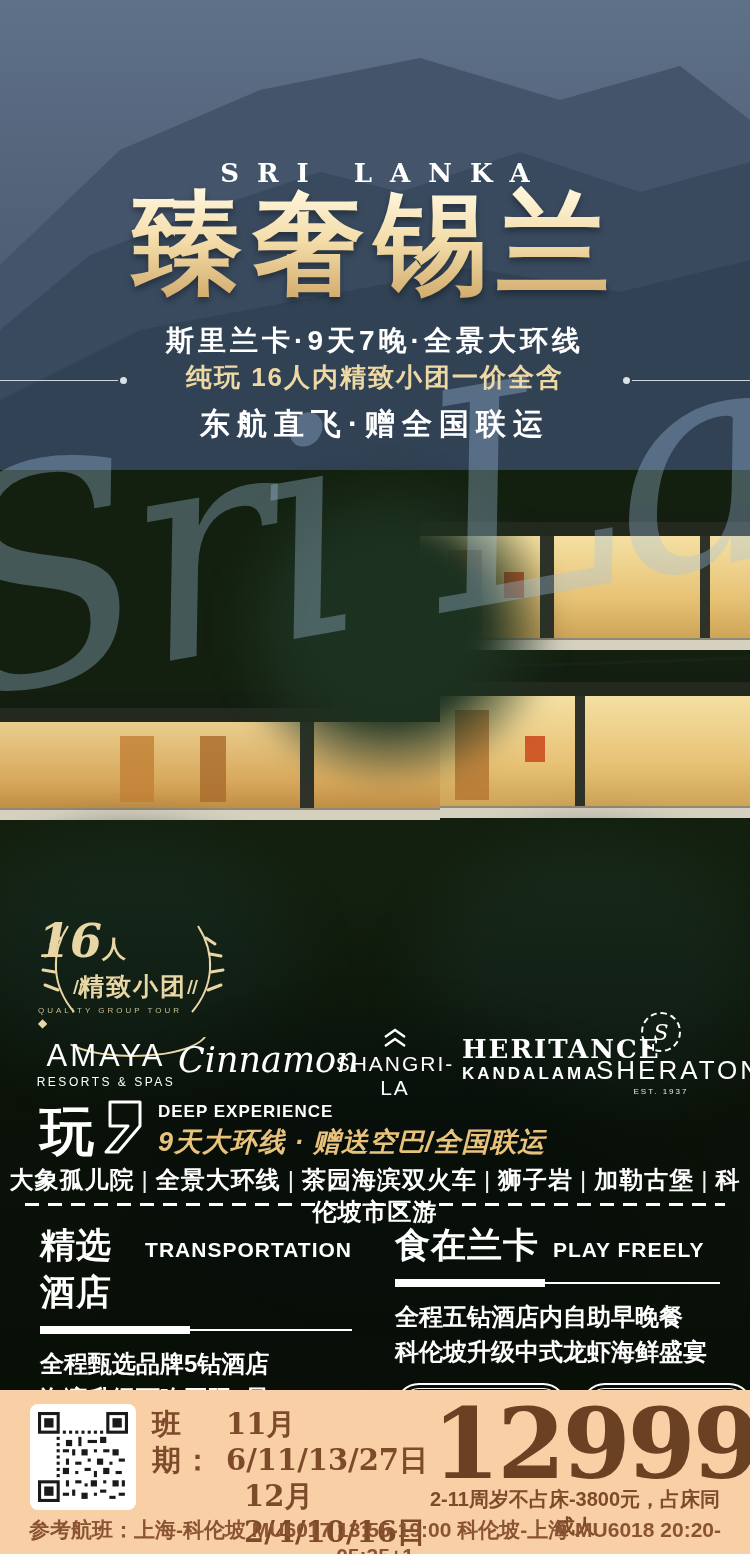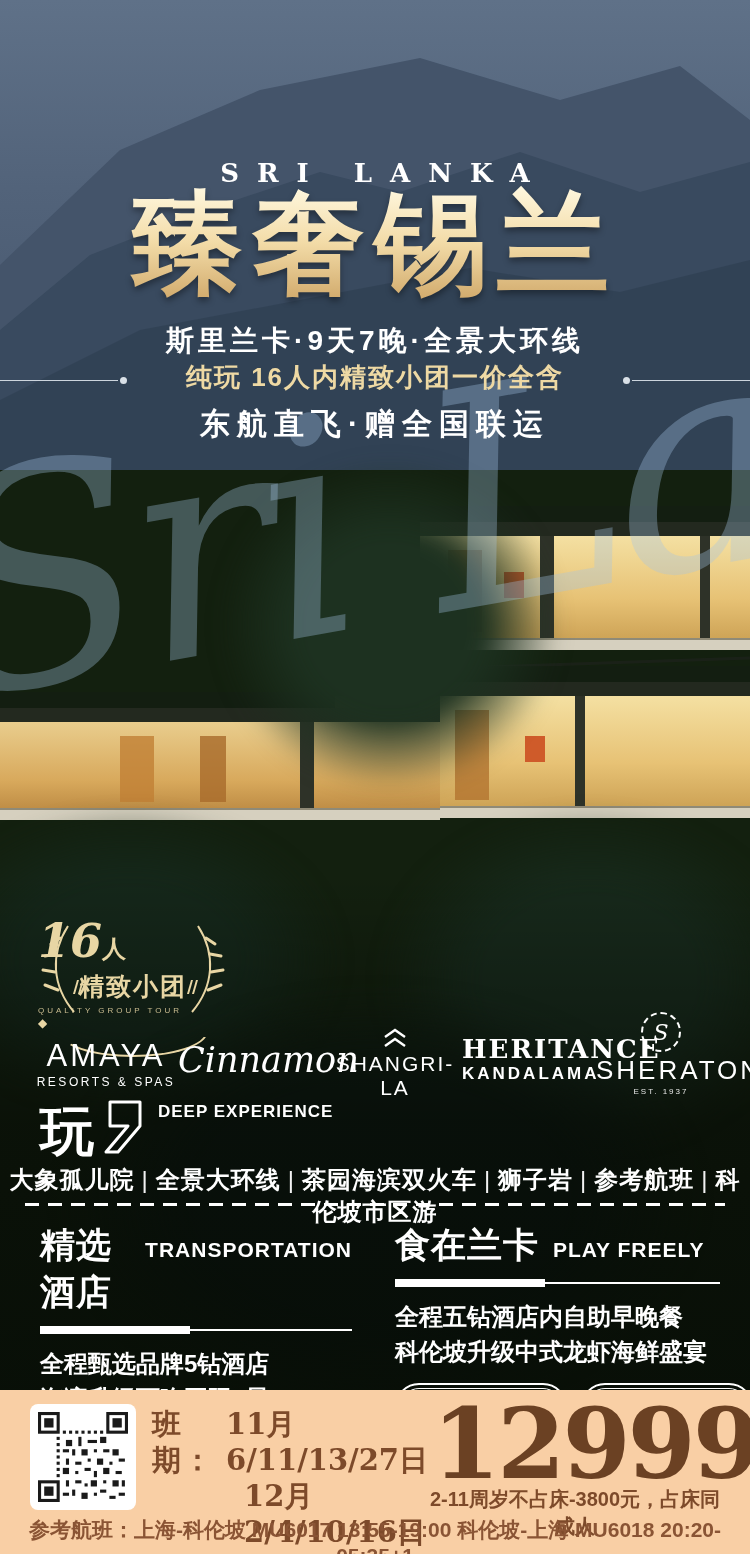--- a/index.html
+++ b/index.html
@@ -253,24 +253,25 @@
       <div class="sub">EST. 1937</div>
     </div>
   </div>
 
   <div class="exp">
     <div class="play">玩</div>
     <svg class="quote" width="44" height="58" viewBox="0 0 44 58">
       <path d="M8,4 L38,4 L38,28 L16,54 L4,54 L26,28 L8,28 Z" fill="none" stroke="#fff" stroke-width="3" stroke-linejoin="round"></path>
     </svg>
     <div class="en">DEEP EXPERIENCE</div>
+    <div class="line">9天大环线 · 赠送空巴/全国联运</div>
   </div>
 
   <div class="attractions">
-    <span>大象孤儿院</span><span class="sep">|</span><span>全景大环线</span><span class="sep">|</span><span>茶园海滨双火车</span><span class="sep">|</span><span>狮子岩</span><span class="sep">|</span><span>参考航班</span><span class="sep">|</span><span>科伦坡市区游</span>
+    <span>大象孤儿院</span><span class="sep">|</span><span>全景大环线</span><span class="sep">|</span><span>茶园海滨双火车</span><span class="sep">|</span><span>狮子岩</span><span class="sep">|</span><span>加勒古堡</span><span class="sep">|</span><span>科伦坡市区游</span>
   </div>
   <div class="dashline"></div>
 
   <div class="cols">
     <div class="colL">
       <div class="col-head">
         <span class="col-title">精选酒店</span>
         <span class="col-en">TRANSPORTATION</span>
       </div>
       <div class="col-rule">

